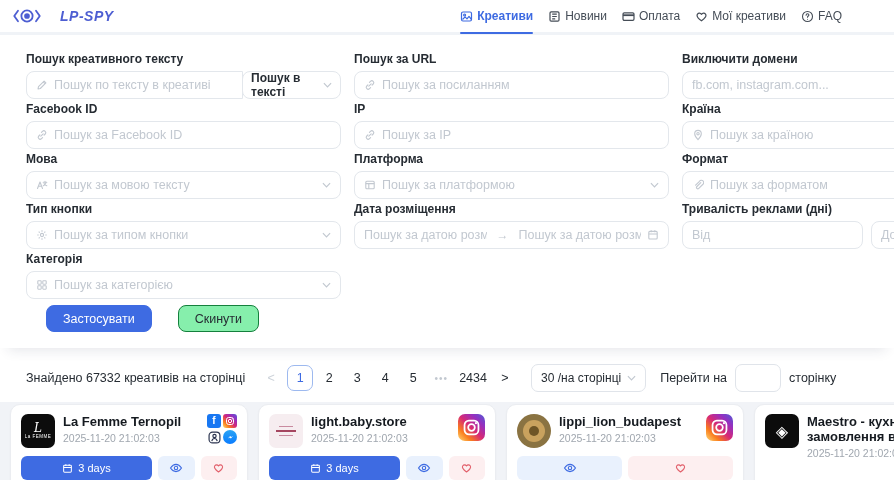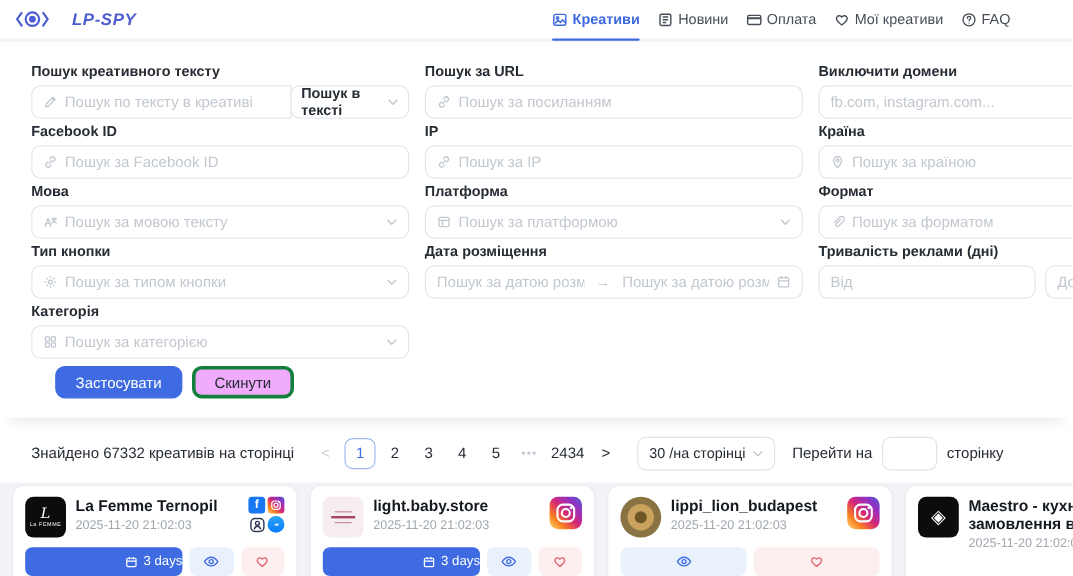--- a/index.html
+++ b/index.html
@@ -37,25 +37,25 @@
   .inp .ficon { display:flex; color:#c2c8d0; }
   .chev { display:flex; margin-left:auto; }
   .group { display:flex; }
   .group .inp.main { flex:1; border-radius:8px 0 0 8px; }
   .mode-select { width:99px; border:1px solid #e3e7ec; border-left:1px solid #e3e7ec;
     margin-left:-1px; border-radius:8px; height:28px; display:flex; align-items:center;
     padding:0 8px; gap:5px; font-size:12px; font-weight:600; color:#262c33; background:#fff; }
   .range .sep { color:#c2c8d0; font-size:12px; padding:0 4px; }
   .duration { display:flex; gap:8px; }
   .duration .inp { flex:1; }
-  .btn-row { margin-top:6px; display:flex; gap:8px;padding-left:20px; }
+  .btn-row { margin-top:6px; display:flex; gap:26px;padding-left:20px; }
   .btn { height:27px; border-radius:8px; font-size:12.5px; padding:0 16px; display:flex;
     align-items:center; cursor:pointer; font-family:"Liberation Sans",sans-serif; }
   .btn-primary { background:#3e6be2; color:#fff; border:1px solid #3e6be2; }
-  .btn-ghost { background:#f0abfc; color:#262c33; border:3px solid #15803d; }
+  .btn-ghost { background:#86efac; color:#262c33; border:1px solid #15803d; }
 
   
   .toolbar { display:flex; align-items:center; gap:14px; padding:16px 0 10px 26px;
     font-size:12.5px; color:#262c33; }
   .pager { display:flex; align-items:center; gap:4px; }
   .page-item { min-width:24px; height:26px; display:flex; align-items:center;
     justify-content:center; font-size:12.5px; color:#262c33; cursor:pointer; padding:0 2px; }
   .page-item.active { border:1px solid #9db9ef; color:#3e6be2; border-radius:7px;
     min-width:26px; background:#fff; }
   .page-item.disabled { color:#ccd2d9; }
@@ -87,21 +87,21 @@
   .fb { background:#1877f2; color:#fff; font-size:10px; font-weight:bold; }
   .fb::after { content:"f"; line-height:1; }
   .insta { background:linear-gradient(45deg,#feda75,#fa7e1e,#d62976,#962fbf,#4f5bd5); }
   .insta-big { width:27px; height:27px; border-radius:7px; background:
     linear-gradient(45deg,#feda75,#fa7e1e,#d62976,#962fbf,#4f5bd5);
     display:flex; align-items:center; justify-content:center; }
   .msgr { background:linear-gradient(180deg,#2aa4f4,#0a7cff); border-radius:50%; }
   .aud  { background:#fff; }
   .card-actions { display:flex; gap:6px; margin-top:8px; }
   .days-btn { flex:0 0 131px; height:24px; background:#3e6be2; border-radius:6px;
-    color:#fff; font-size:11px; display:flex; align-items:center; justify-content:flex-end;
+    color:#fff; font-size:11px; display:flex; align-items:center; justify-content:center;
     gap:5px; cursor:pointer; }
   .view-btn { flex:1; height:24px; background:#e9f1fd; border-radius:6px; display:flex;
     align-items:center; justify-content:center; cursor:pointer; }
   .like-btn { flex:1; height:24px; background:#fdeff0; border-radius:6px; display:flex;
     align-items:center; justify-content:center; cursor:pointer; }
 
   
   .av-lafemme { background:#0c0c0c; color:#fff; }
   .av-lafemme .script { font-family:"DejaVu Serif",serif; font-style:italic; font-size:12px; line-height:11px; }
   .av-lafemme .small { font-size:4.5px; letter-spacing:.5px; }

